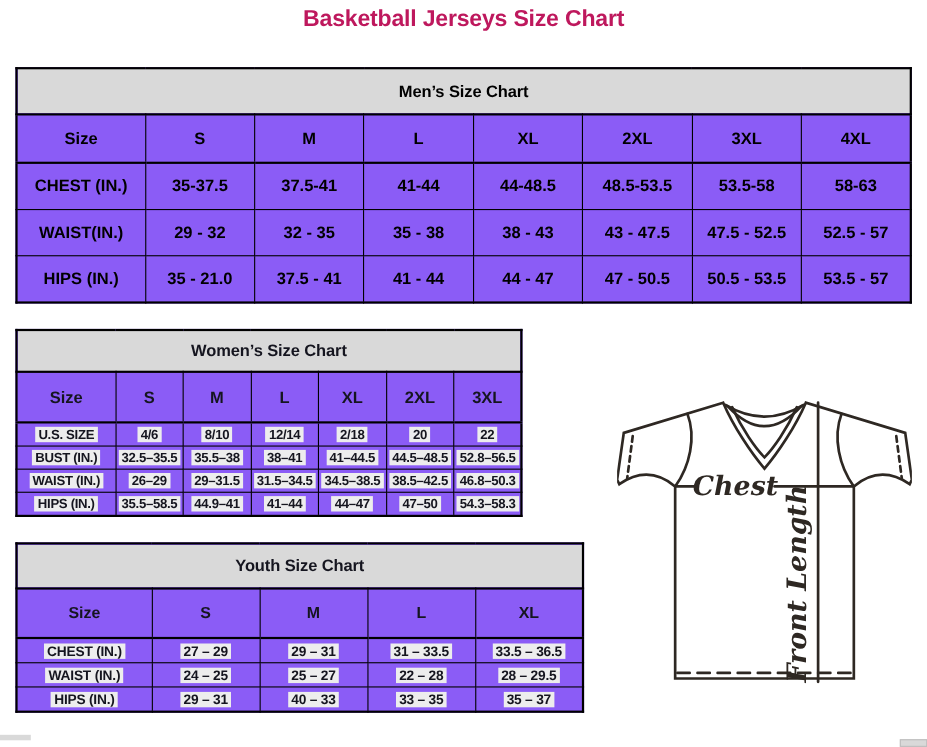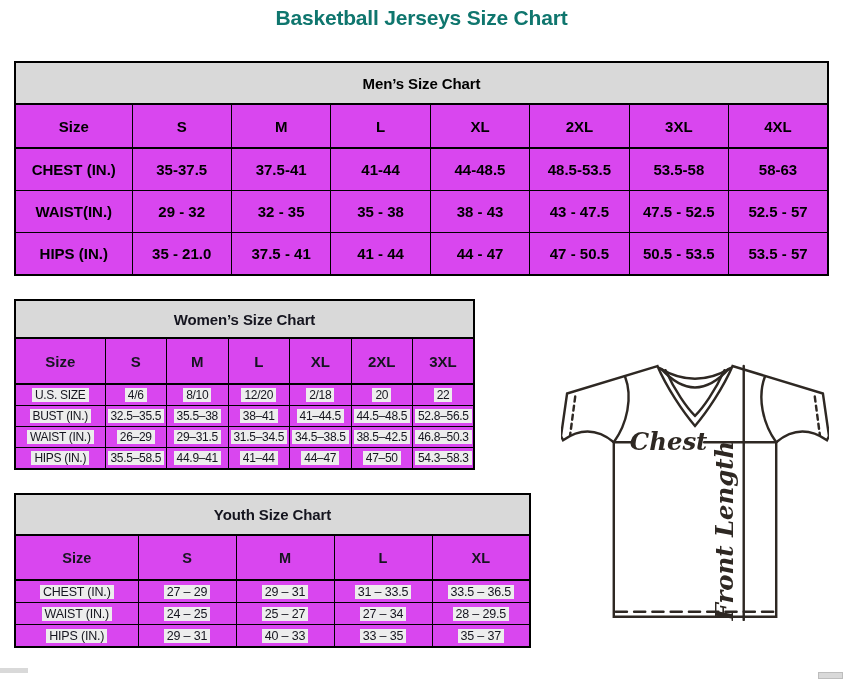--- a/index.html
+++ b/index.html
@@ -2,37 +2,37 @@
 <html><head>
 <meta charset="utf-8">
 <style>
   html,body{margin:0;padding:0;background:#ffffff;}
   .page{
     position:relative;width:843px;height:679px;background:#fff;overflow:hidden;
     font-family:"Liberation Sans",sans-serif;color:#000;
   }
   .page-title{
     position:absolute;left:0;top:6px;width:100%;text-align:center;margin:0;
-    font-size:21px;font-weight:bold;letter-spacing:-0.2px;color:#0f766e;
-  }
-  table{border-collapse:collapse;table-layout:fixed;position:absolute;background:#d946ef;padding-left:33px;}
+    font-size:21px;font-weight:bold;letter-spacing:-0.2px;color:#be185d;
+  }
+  table{border-collapse:collapse;table-layout:fixed;position:absolute;background:#8b5cf6;padding-left:33px;}
   td,th{border:1px solid #000;text-align:center;vertical-align:middle;padding:0 2px;overflow:hidden;white-space:nowrap;}
   .titlebar td{
     background:#d9d9d9;font-weight:bold;font-size:15px;border:2px solid #000;letter-spacing:-0.1px;
   }
   
   .men{left:14px;top:61px;width:815px;border:2px solid #000;}
   .men .titlebar td{height:40px;}
   .men .sizerow th{height:42px;font-size:15px;font-weight:bold;border-bottom:2px solid #000;}
   .men .datarow td{height:41px;font-size:15px;font-weight:bold;}
   .men .rowlabel{font-size:13px;font-weight:bold;}
   
   .wy{border:2px solid #000;color:#15151f;}
   .wy .sizerow th{font-weight:bold;border-bottom:2px solid #000;}
-  .wy .datarow td{font-weight:normal;}
+  .wy .datarow td{font-weight:bold;}
   .wy .hl{background:#ededed;padding:0 3px;}
   
   .women{left:14px;top:299px;width:461px;}
   .women .titlebar td{height:36px;}
   .women .sizerow th{height:44px;font-size:15px;}
   .women .datarow td{height:20px;font-size:12px;letter-spacing:-0.3px;}
   .women .rowlabel{font-size:11px;letter-spacing:-0.2px;}
   
   .youth{left:14px;top:493px;width:517px;}
   .youth .titlebar td{height:39px;}
@@ -135,21 +135,21 @@
       <th>M</th>
       <th>L</th>
       <th>XL</th>
       <th>2XL</th>
       <th>3XL</th>
     </tr>
     <tr class="datarow">
       <td class="rowlabel"><span class="hl">U.S. SIZE</span></td>
       <td><span class="hl">4/6</span></td>
       <td><span class="hl">8/10</span></td>
-      <td><span class="hl">12/20</span></td>
+      <td><span class="hl">12/14</span></td>
       <td><span class="hl">2/18</span></td>
       <td><span class="hl">20</span></td>
       <td><span class="hl">22</span></td>
     </tr>
     <tr class="datarow">
       <td class="rowlabel"><span class="hl">BUST (IN.)</span></td>
       <td><span class="hl">32.5–35.5</span></td>
       <td><span class="hl">35.5–38</span></td>
       <td><span class="hl">38–41</span></td>
       <td><span class="hl">41–44.5</span></td>
@@ -200,21 +200,21 @@
       <td class="rowlabel"><span class="hl">CHEST (IN.)</span></td>
       <td><span class="hl">27 – 29</span></td>
       <td><span class="hl">29 – 31</span></td>
       <td><span class="hl">31 – 33.5</span></td>
       <td><span class="hl">33.5 – 36.5</span></td>
     </tr>
     <tr class="datarow">
       <td class="rowlabel"><span class="hl">WAIST (IN.)</span></td>
       <td><span class="hl">24 – 25</span></td>
       <td><span class="hl">25 – 27</span></td>
-      <td><span class="hl">27 – 34</span></td>
+      <td><span class="hl">22 – 28</span></td>
       <td><span class="hl">28 – 29.5</span></td>
     </tr>
     <tr class="datarow">
       <td class="rowlabel"><span class="hl">HIPS (IN.)</span></td>
       <td><span class="hl">29 – 31</span></td>
       <td><span class="hl">40 – 33</span></td>
       <td><span class="hl">33 – 35</span></td>
       <td><span class="hl">35 – 37</span></td>
     </tr>
   </tbody>

